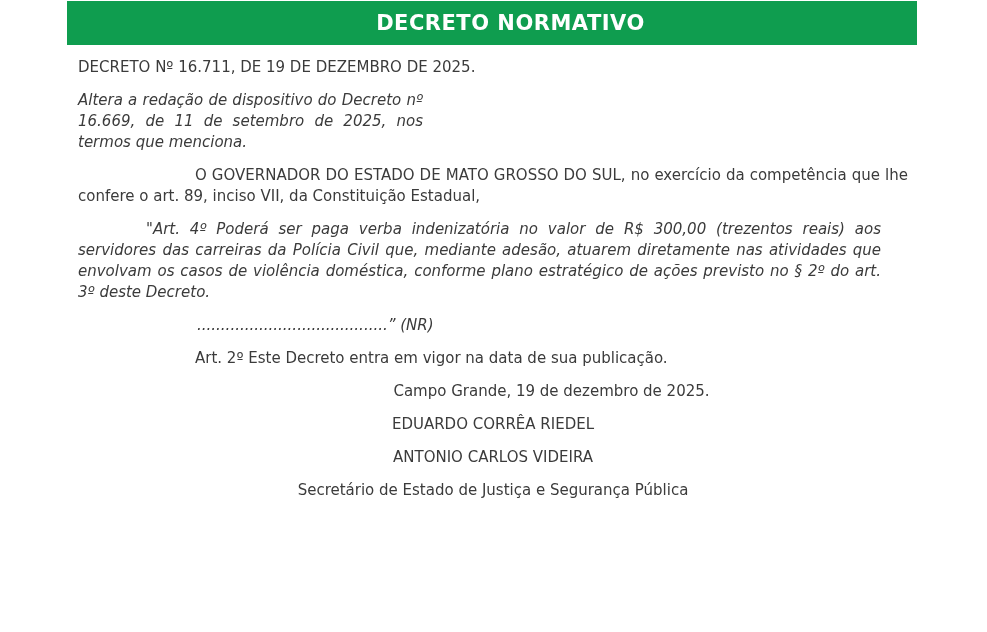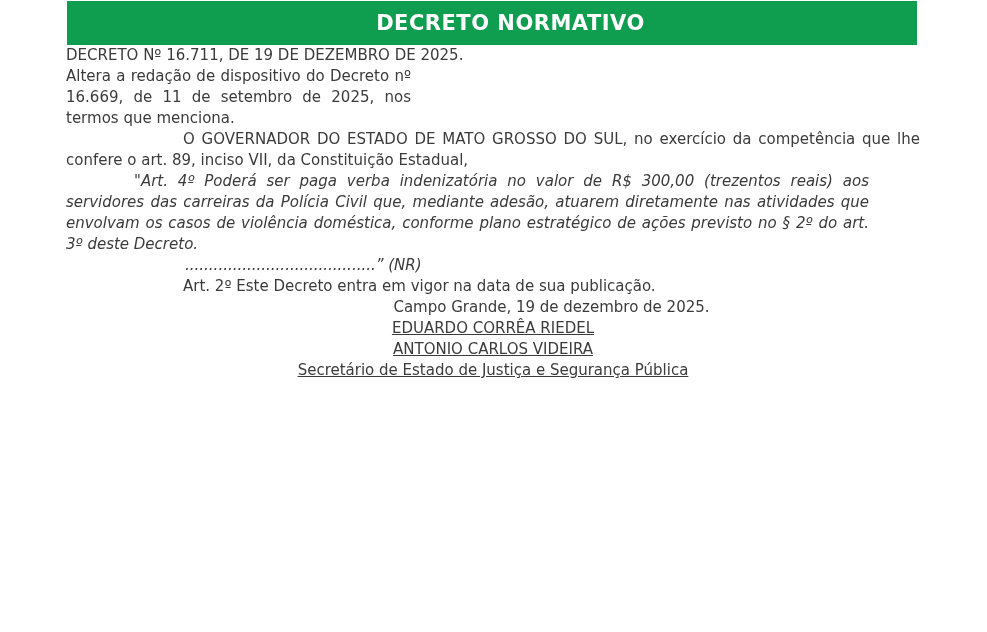--- a/index.html
+++ b/index.html
@@ -35,26 +35,27 @@
   }
   .doc {
     position: absolute;
     left: 66px;
     top: 45px;
     width: 854px;
     color: #3b3b3b;
     font-size: 15px;
     line-height: 21px;
   }
-  .doc p { margin: 0; }
+  .doc p { margin: 12px; }
   .number-line { margin-top: 20px; }
   .ementa {
     margin-top: 17px;
     margin-left: 509px;
     width: 345px;
+    font-style: italic;
     text-align: justify;
   }
   .preamble {
     margin-top: 15px;
     text-indent: 117px;
     text-align: justify;
   }
   .decreta {
     margin-top: 14px;
     text-indent: 117px;
@@ -72,21 +73,21 @@
     font-style: italic;
     text-align: justify;
   }
   .dots {
     margin-top: 5px;
     text-indent: 119px;
     font-style: italic;
   }
   .art2 { margin-top: 16px; text-indent: 117px; }
   .place-date { margin-top: 11px; text-indent: 117px; text-align: center; }
-  .sig { text-align: center; text-decoration: underline; }
+  .sig { text-align: center; }
   .sig-name-1 { margin-top: 13px; }
   .sig-name-2 { margin-top: 13px; }
 </style>
 </head>
 <body>
 
 <div class="header-bar">
   <span class="header-title">DECRETO NORMATIVO</span>
 </div>
 

